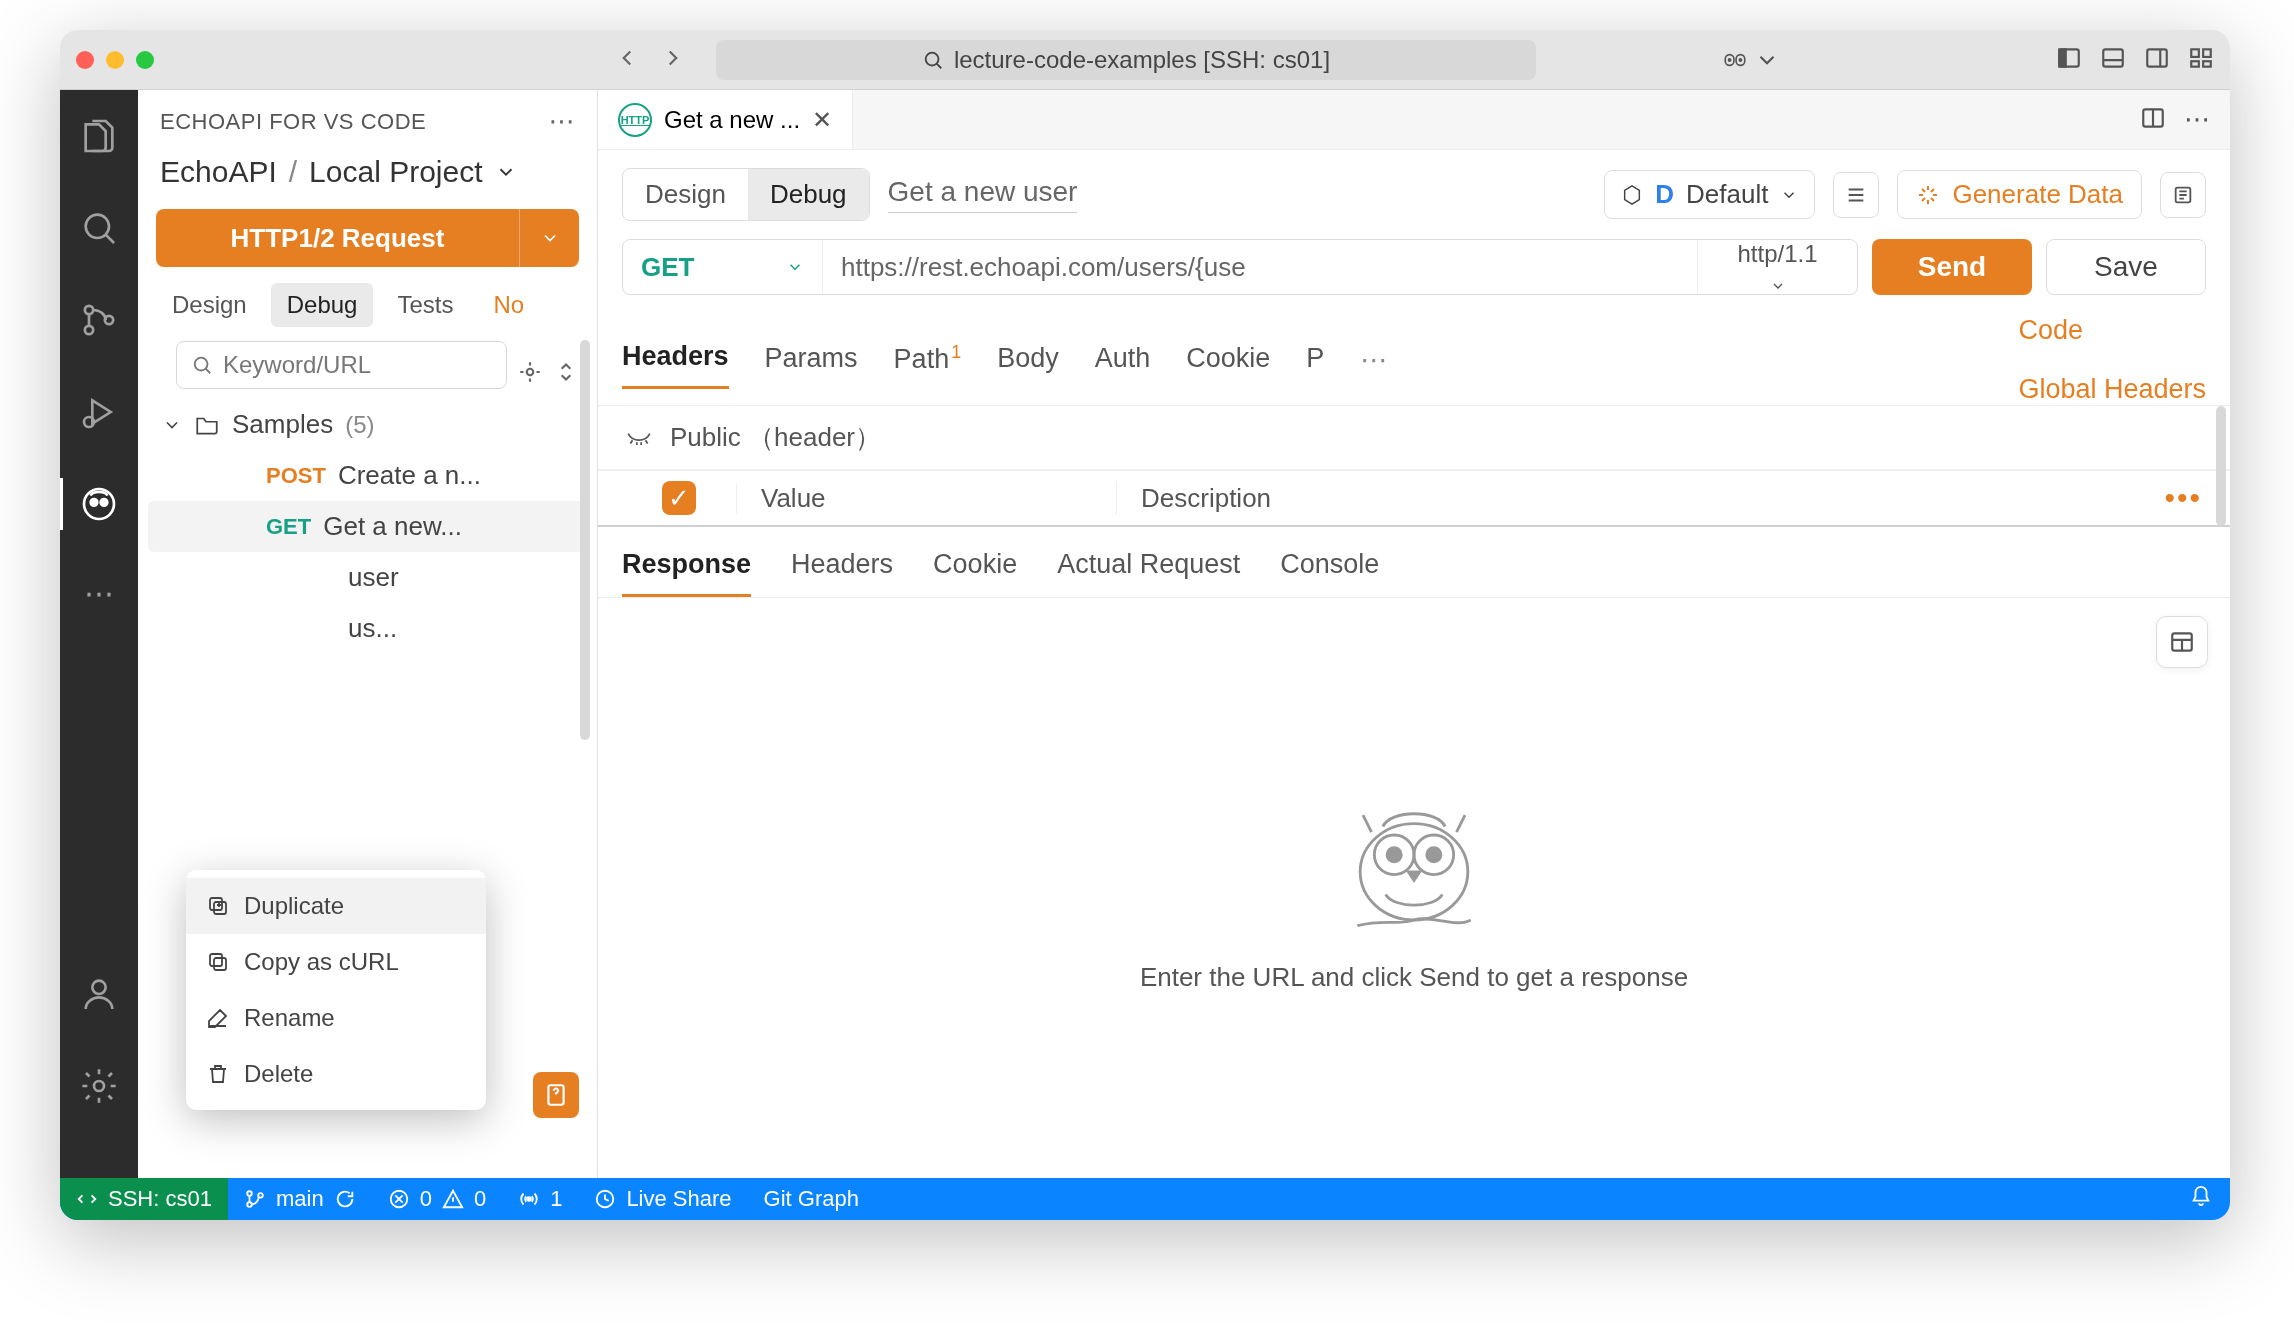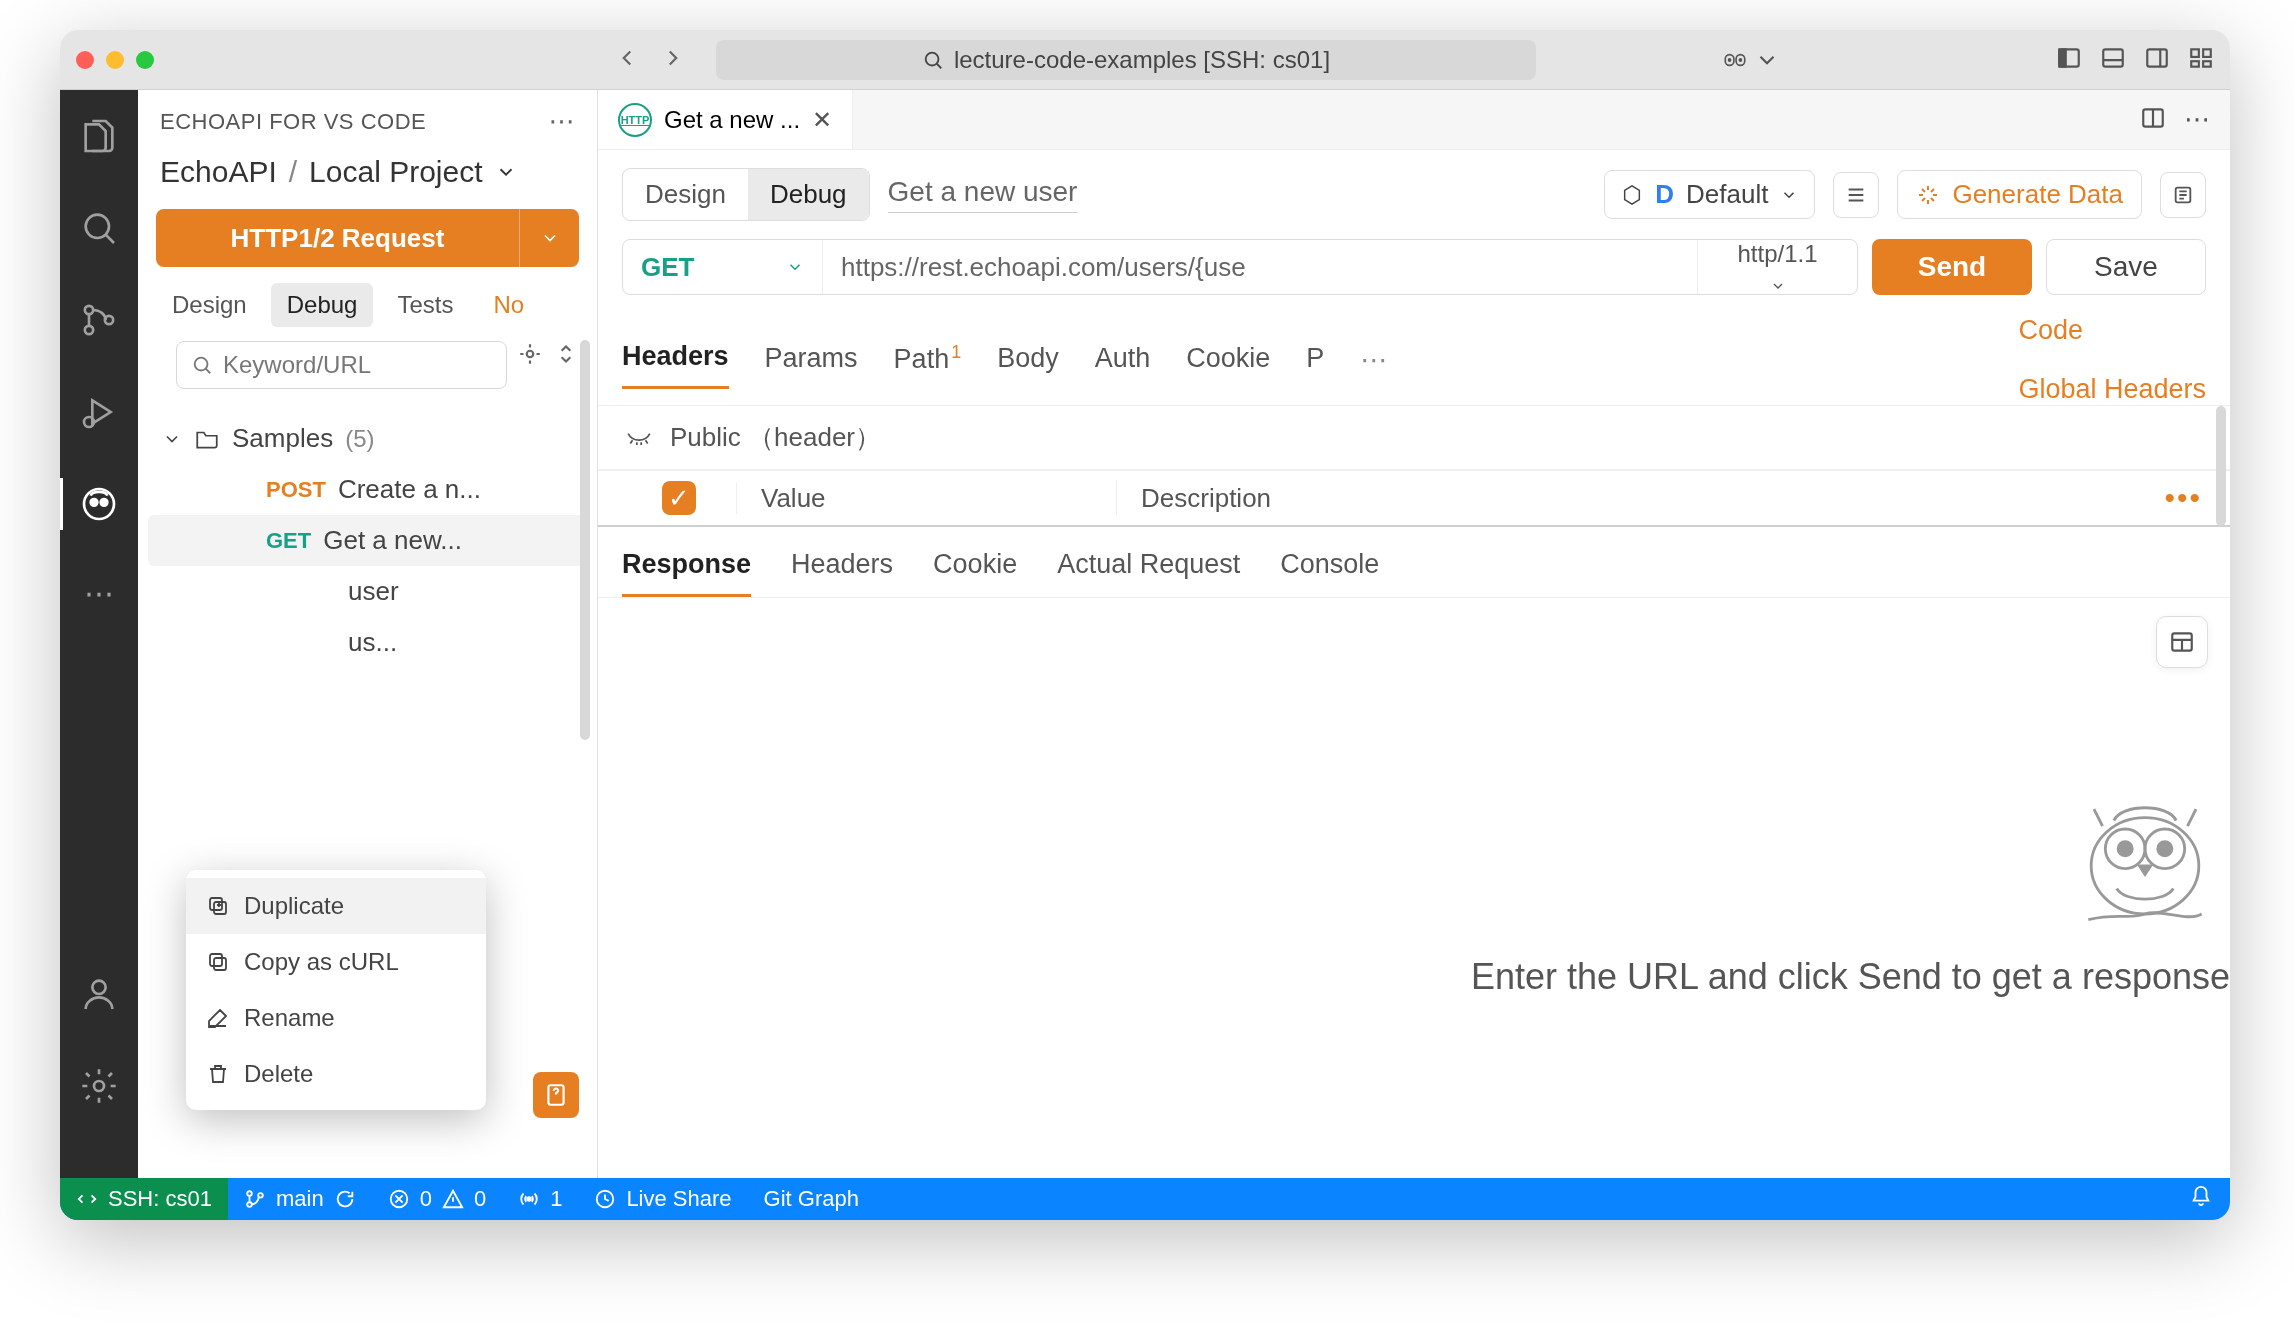--- a/index.html
+++ b/index.html
@@ -41,21 +41,21 @@
 .btn-request { margin: 4px 18px 16px; display: flex; }
 .btn-request-main { flex: 1; background: #e67e22; color: #fff; height: 58px; border-radius: 8px 0 0 8px; display: flex; align-items: center; justify-content: center; font-size: 26px; font-weight: 600; }
 .btn-request-drop { width: 60px; background: #e67e22; border-left: 1px solid rgba(255,255,255,.35); border-radius: 0 8px 8px 0; display: flex; align-items:center; justify-content:center; }
 .btn-request-drop svg { width: 20px; height: 20px; color:#fff; }
 
 .mini-tabs { margin: 0 18px; display: flex; gap: 8px; align-items: center; font-size: 24px; }
 .mini-tab { padding: 8px 16px; color:#555; border-radius: 6px; }
 .mini-tab.active { background: #eaeaea; color:#222; }
 .mini-tab.warn { color: #e67e22; }
 
-.search-row { margin: 14px 18px 14px; display:flex; gap:10px; align-items:flex-start;padding-left:20px; }
+.search-row { margin: 14px 18px 0; display:flex; gap:10px; align-items:flex-end;padding-left:20px; }
 .search-input { flex:1; height:48px; border:1px solid #d8d8d8; border-radius:8px; display:flex; align-items:center; gap:10px; padding:0 14px; color:#777; font-size:24px; }
 .search-side svg{ width:26px; height:26px; color:#666; }
 
 .tree { padding: 10px 10px; font-size: 26px; }
 .tree-row { display:flex; align-items:center; gap:12px; padding:10px 14px; border-radius:6px; color:#444; }
 .tree-row.sel { background:#f3f3f3; }
 .tree-indent { width: 40px; }
 .method { font-weight:700; font-size:22px; }
 .method.get { color:#16a085; }
 .method.post { color:#e67e22; }
@@ -110,21 +110,21 @@
 .table-head .chk { width:34px; height:34px; border-radius:8px; background:#e67e22; display:flex; align-items:center; justify-content:center; color:#fff; margin-right:40px; margin-left:36px; }
 .th-key { flex:0 0 440px; }
 .th-val { flex:0 0 380px; border-left:1px solid #eee; padding-left:24px; }
 .th-desc { flex:1; border-left:1px solid #eee; padding-left:24px; display:flex; align-items:center;text-align:center; }
 .th-desc .more { margin-left:auto; color:#e67e22; font-size:30px; letter-spacing:2px; }
 
 .resp-panel { border-top:2px solid #d0d0d0; display:flex; flex-direction:column; flex:1; min-height:0; }
 .resp-tabs { display:flex; gap:40px; padding:14px 24px 0; font-size:27px; color:#555; border-bottom:1px solid #eee; }
 .resp-tab { padding:8px 0 14px; }
 .resp-tab.active { color:#222; font-weight:600; border-bottom:3px solid #e67e22; }
-.resp-body { flex:1; display:flex; flex-direction:column; align-items:flex-end; justify-content:center; gap:8px; color:#555; font-size:36px; position:relative; }
+.resp-body { flex:1; display:flex; flex-direction:column; align-items:center; justify-content:center; gap:8px; color:#555; font-size:26px; position:relative; }
 .owl { width:170px; height:170px; color:#999; }
 .layout-fab { position:absolute; right:22px; top:18px; width:52px; height:52px; border:1px solid #ddd; border-radius:10px; display:flex; align-items:center; justify-content:center; color:#555; box-shadow:0 2px 8px rgba(0,0,0,.06); }
 .main-scrollbar { position:absolute; right:4px; top:0; width:10px; height:120px; background:#d8d8d8; border-radius:5px; }
 
 
 .statusbar { height:42px; background:#0a84ff; color:#fff; display:flex; align-items:center; font-size:22px; }
 .status-seg { display:flex; align-items:center; gap:10px; padding:0 16px; height:100%; }
 .status-seg.ssh { background:#0a8f4f; }
 .statusbar svg { width:22px; height:22px; }
 .statusbar .right { margin-left:auto; padding:0 18px; }

